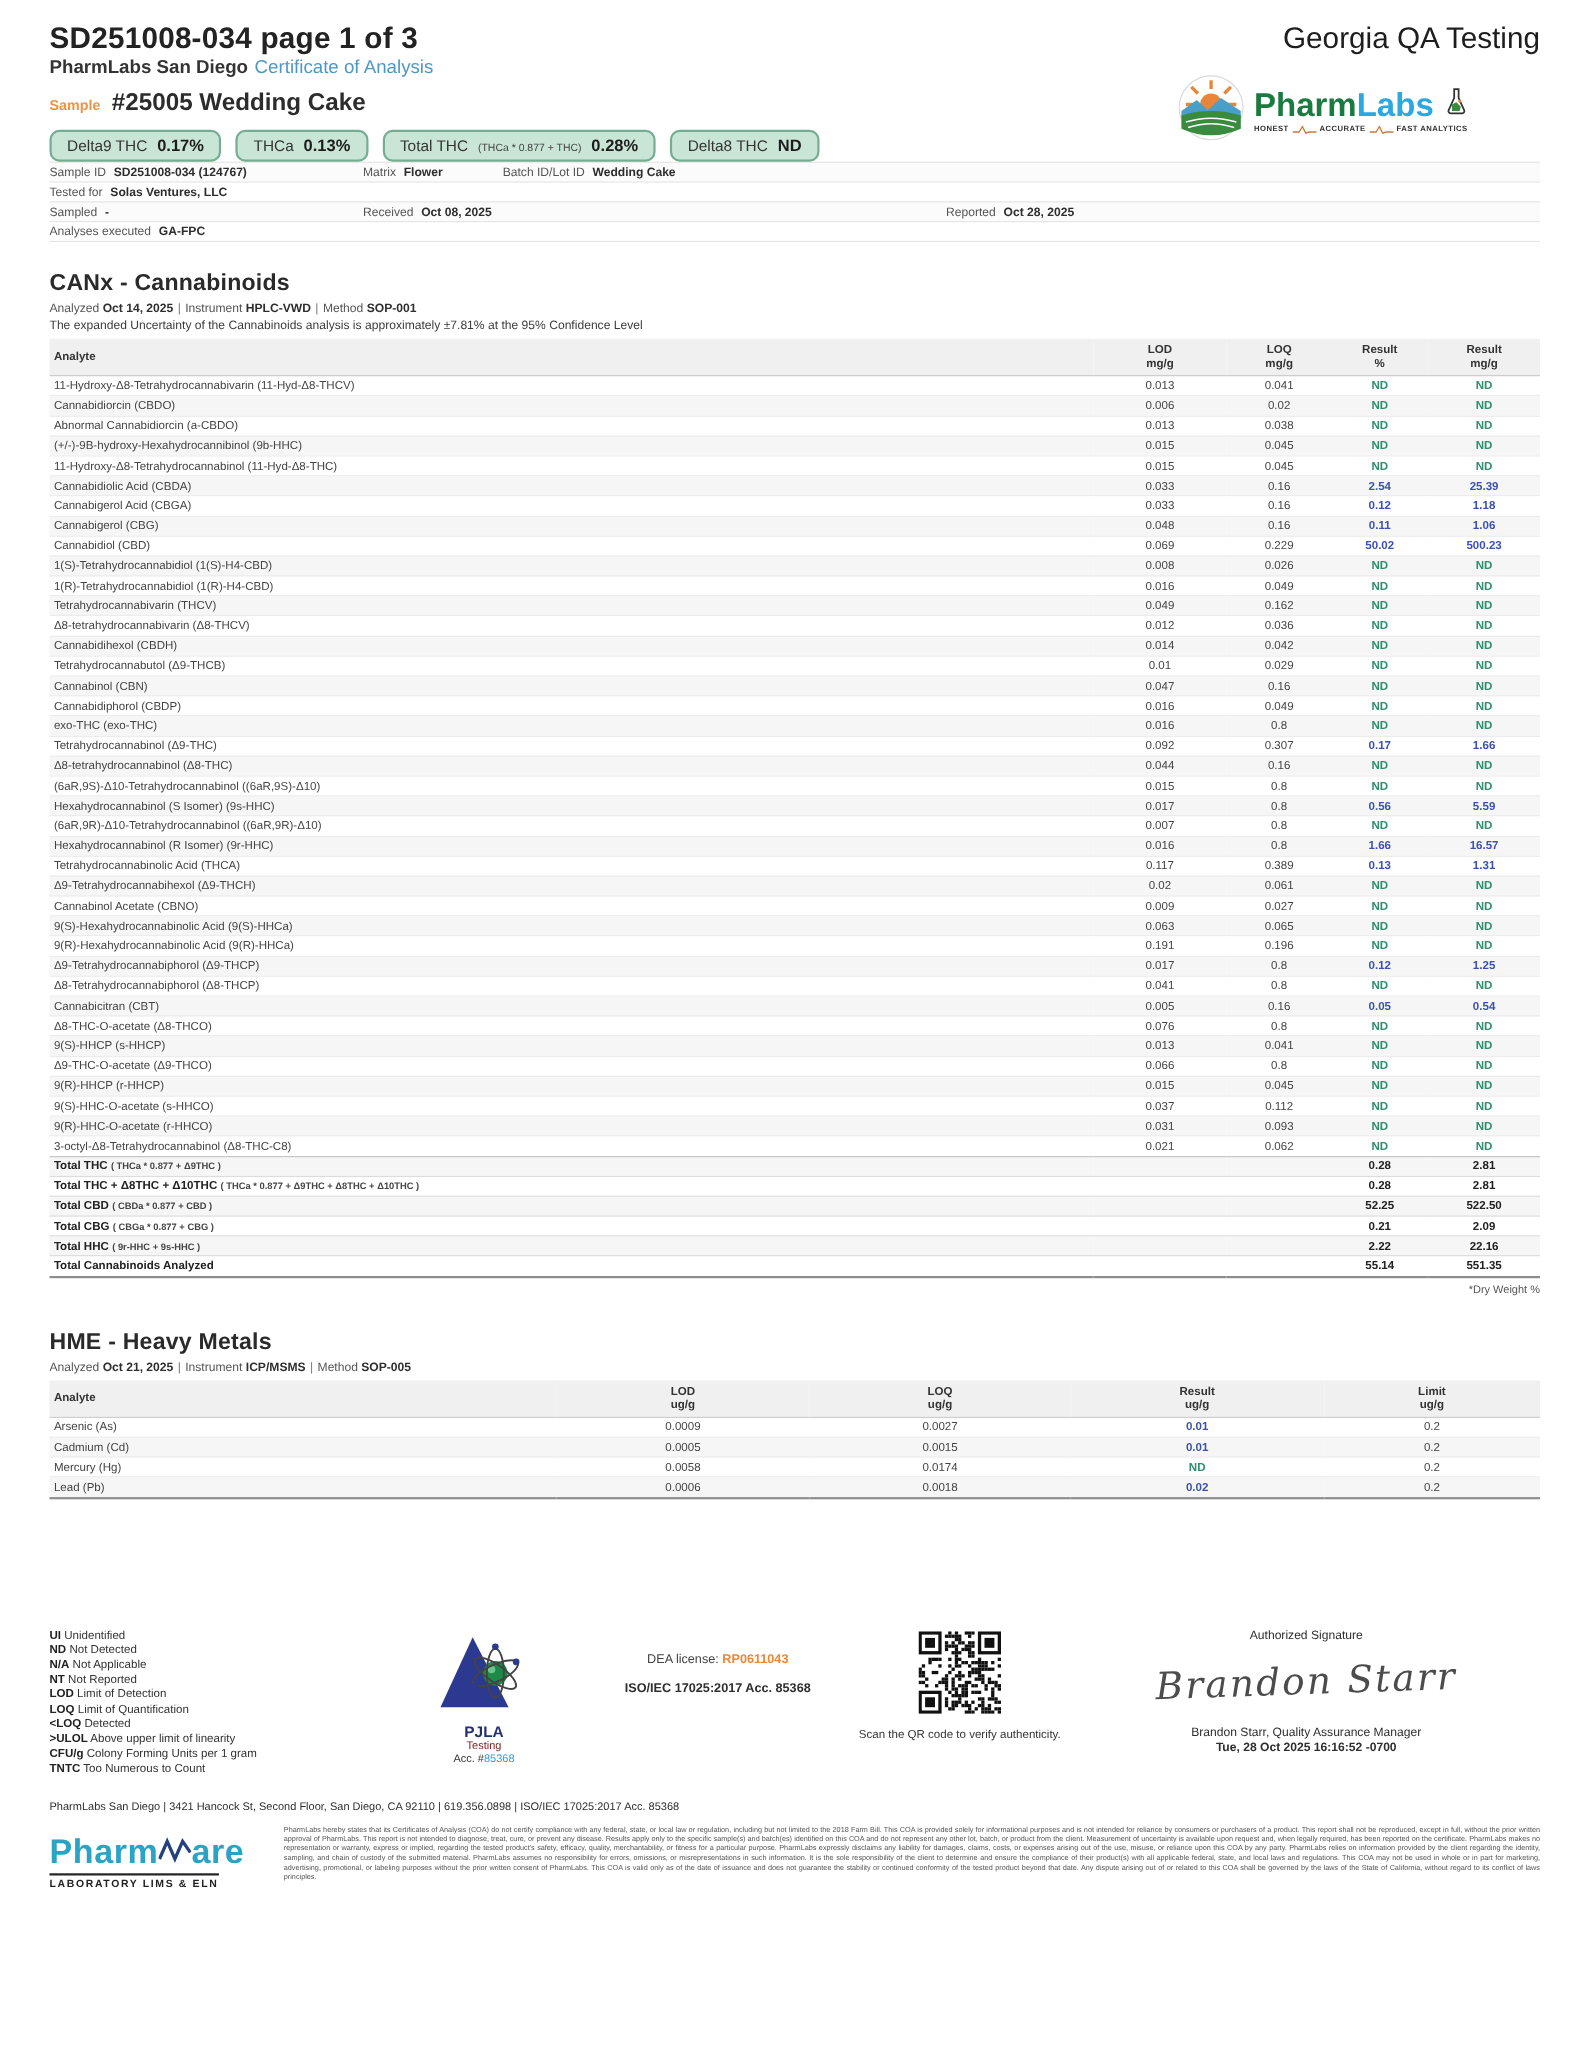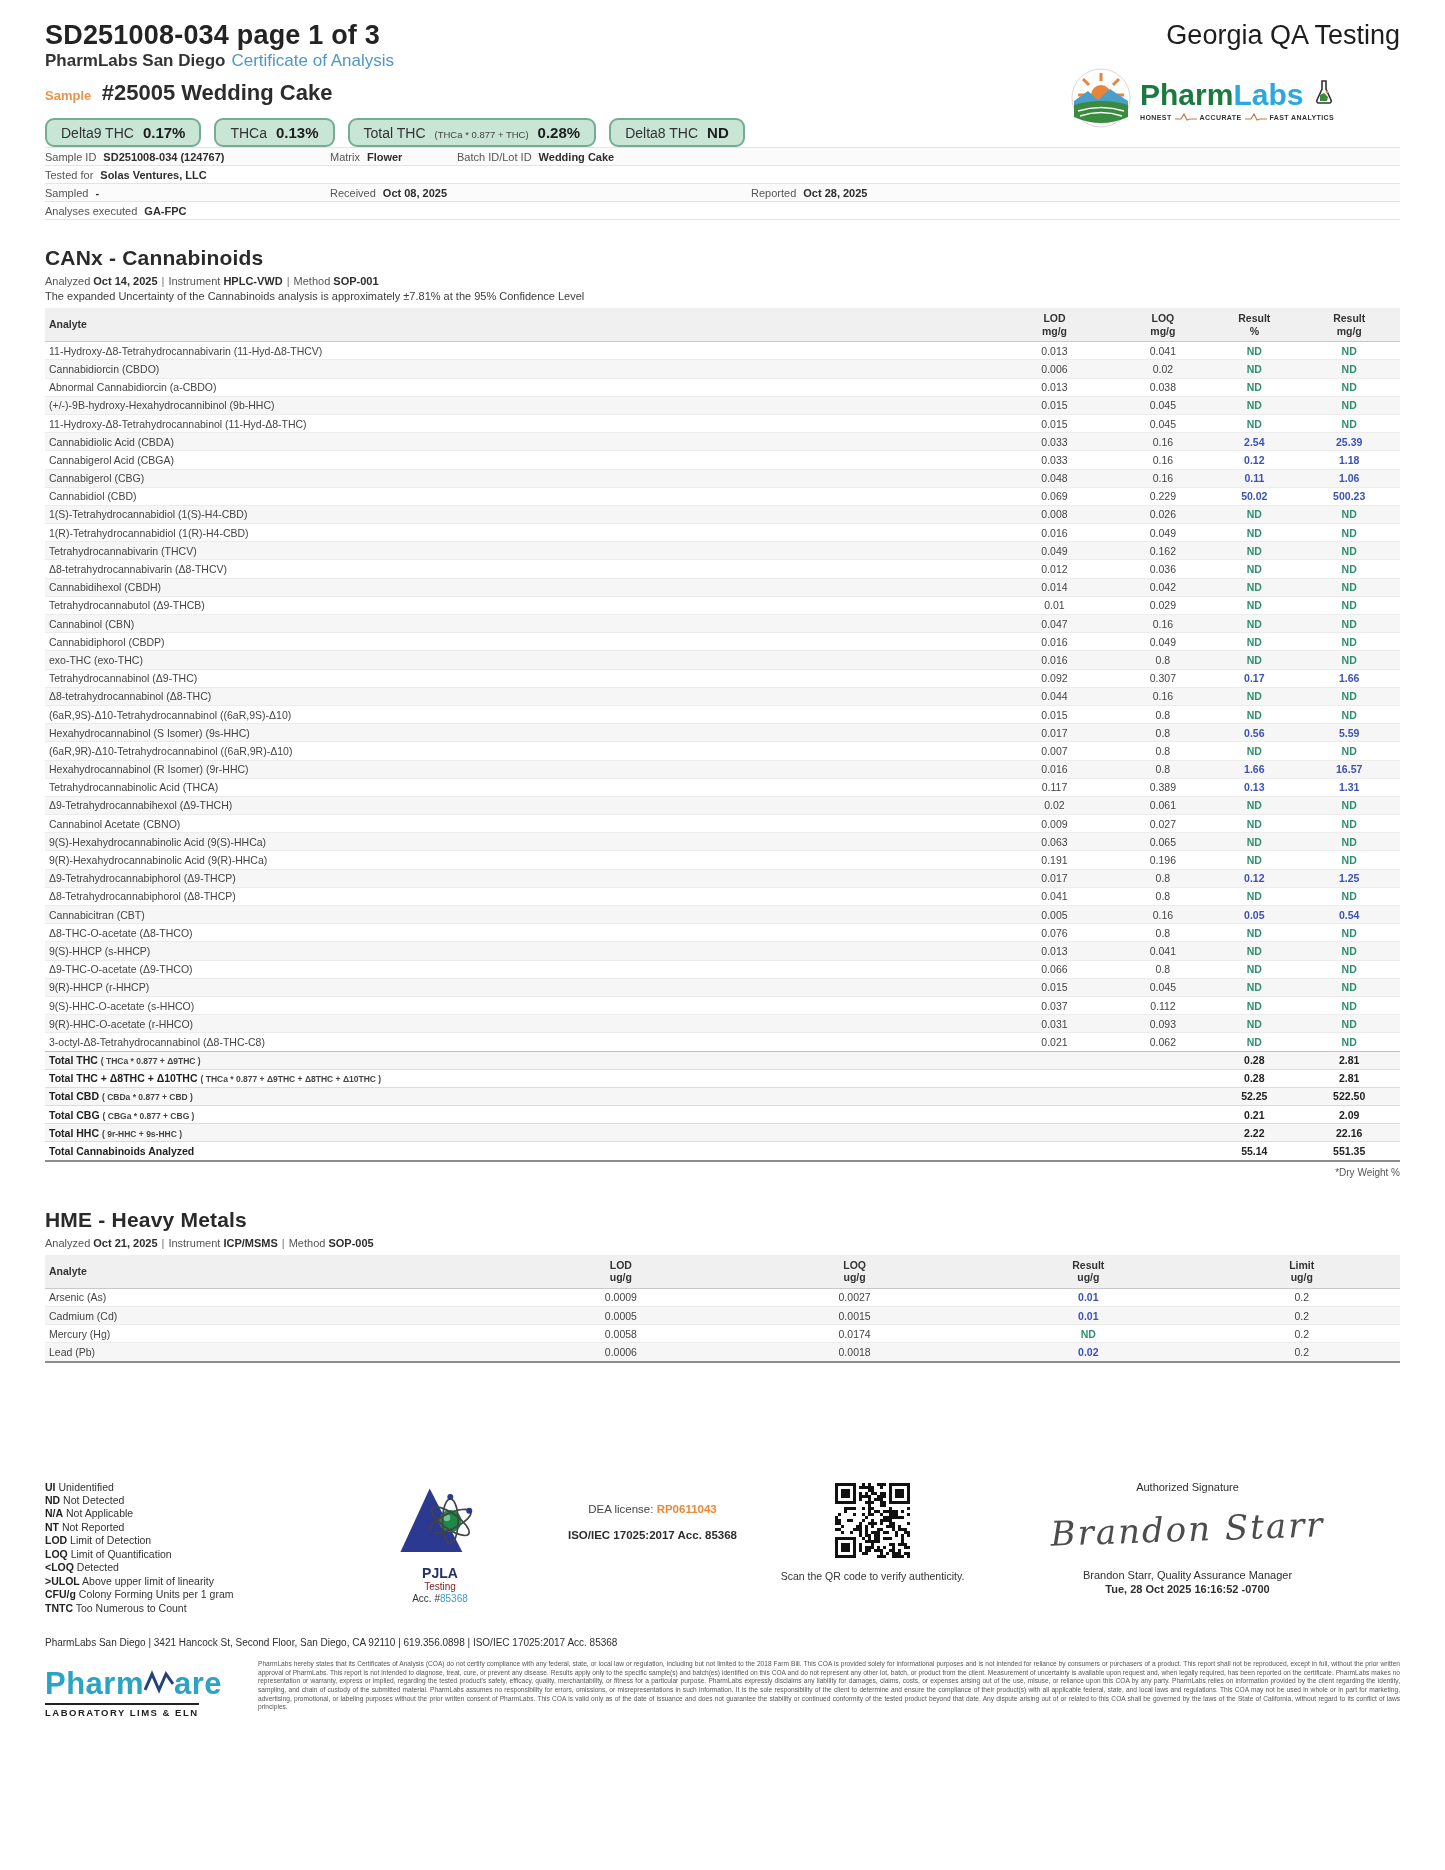--- a/index.html
+++ b/index.html
@@ -31,21 +31,21 @@
   .b-value { font-size: 15px; font-weight: 700; color: #1d1d1d; }
 
   
   .info-table { font-size: 11px; }
   .info-row { display: flex; border-top: 1px solid #e4e4e4; padding: 3px 0 2px 0; }
   .info-row:nth-child(odd) { background: #fbfbfb; }
   .info-row:last-child { border-bottom: 1px solid #e4e4e4; }
   .pair { display: flex; gap: 7px; }
   .p-label { color: #555; }
   .p-value { font-weight: 700; color: #2e2e2e; }
-  .w1 { width: 285px; } .w2 { width: 421px; } .w2s { width: 127px; }
+  .w1 { width: 285px; } .w2 { width: 530px; } .w2s { width: 127px; }
 
   
   .section-title { font-size: 21px; font-weight: 600; color: #2a2a2a; letter-spacing: .2px; }
   .canx-title { margin-top: 26px; }
   .hme-title { margin-top: 30px; }
   .meta-line { font-size: 11px; color: #555; margin-top: 5px; }
   .meta-line .m-value { font-weight: 700; color: #2e2e2e; }
   .meta-line .sep { color: #777; padding: 0 4px; }
   .uncertainty { font-size: 11px; color: #3c3c3c; margin-top: 3px; }
 

